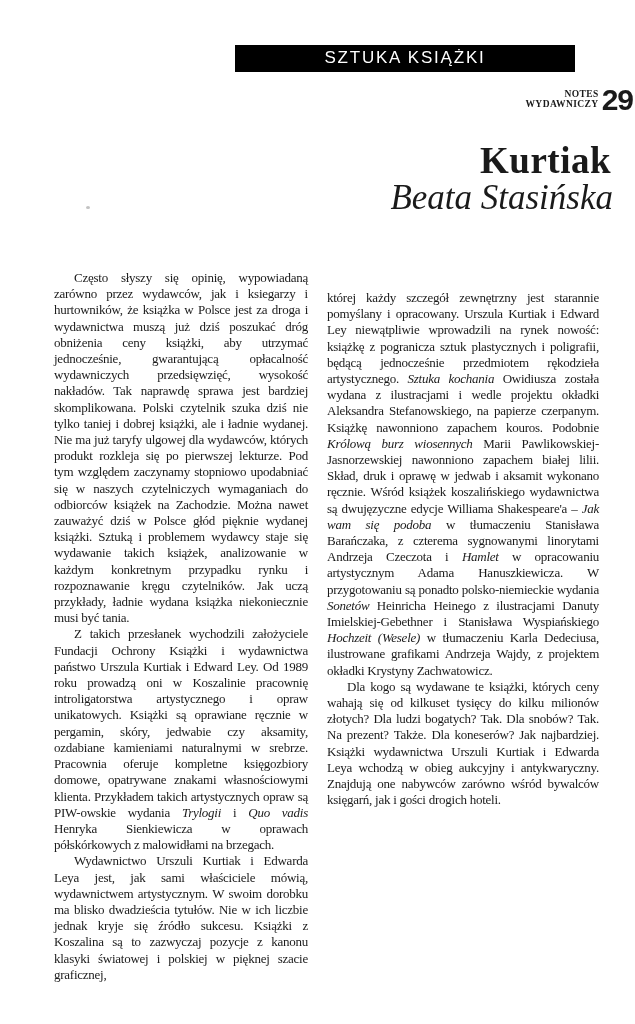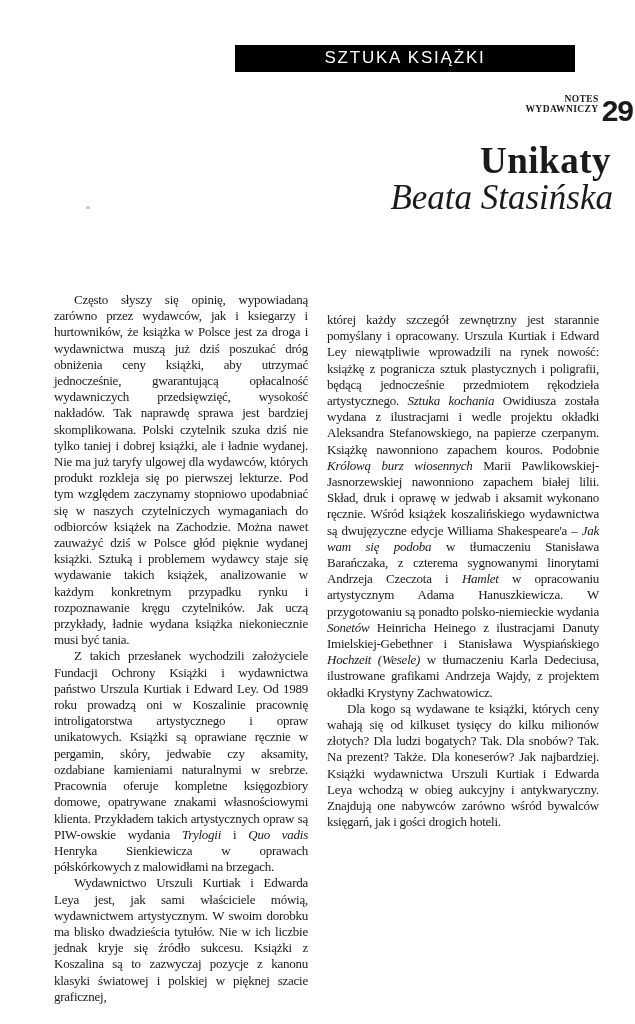--- a/index.html
+++ b/index.html
@@ -54,21 +54,20 @@
     letter-spacing: 0.4px;
     padding-bottom: 3px;
   }
   .issue-number {
     font-family: "Liberation Sans", sans-serif;
     font-weight: bold;
     font-size: 30px;
     line-height: 26px;
     margin-left: 3px;
     letter-spacing: -1px;
-    margin-top: 11px;
   }
   
   .article-title {
     position: absolute;
     top: 142px;
     right: 60px;
     margin: 0;
     font-family: "Liberation Serif", serif;
     font-weight: bold;
     font-size: 37px;
@@ -83,21 +82,21 @@
     font-family: "Liberation Serif", serif;
     font-weight: normal;
     font-style: italic;
     font-size: 35px;
     line-height: 36px;
   }
   
   .columns {
     position: absolute;
     left: 54px;
-    top: 292px;
+    top: 270px;
     display: flex;
   }
   .col {
     font-size: 13px;
     line-height: 16.2px;
     letter-spacing: -0.25px;
   }
   .col-left  { width: 254px; margin-right: 19px; }
   .col-right { width: 272px; margin-top: 20px; }
   .para {
@@ -128,21 +127,21 @@
   <div class="masthead">
     <div class="masthead-lines">
       <div>NOTES</div>
       <div>WYDAWNICZY</div>
     </div>
     <div class="issue-number">29</div>
   </div>
 
   <div class="scan-artifact"></div>
 
-  <h1 class="article-title">Unikaty</h1>
+  <h1 class="article-title">Kurtiak</h1>
   <h2 class="article-author">Beata Stasińska</h2>
 
   <div class="columns">
     <div class="col col-left" lang="pl">
         <p class="para indent"><span>Często słyszy się opinię, wypowiadaną zarówno przez wydawców, jak i ksiegarzy i hurtowników, że książka w Polsce jest za droga i wydawnictwa muszą już dziś poszukać dróg obniżenia ceny książki, aby utrzymać jednocześnie, gwarantującą opłacalność wydawniczych przedsięwzięć, wysokość nakładów. Tak naprawdę sprawa jest bardziej skomplikowana. Polski czytelnik szuka dziś nie tylko taniej i dobrej książki, ale i ładnie wydanej. Nie ma już taryfy ulgowej dla wydawców, których produkt rozkleja się po pierwszej lekturze. Pod tym względem zaczynamy stopniowo upodabniać się w naszych czytelniczych wymaganiach do odbiorców książek na Zachodzie. Można nawet zauważyć dziś w Polsce głód pięknie wydanej książki. Sztuką i problemem wydawcy staje się wydawanie takich książek, analizowanie w każdym konkretnym przypadku rynku i rozpoznawanie kręgu czytelników. Jak uczą przykłady, ładnie wydana książka niekoniecznie musi być tania.</span></p>
         <p class="para indent"><span>Z takich przesłanek wychodzili założyciele Fundacji Ochrony Książki i wydawnictwa państwo Urszula Kurtiak i Edward Ley. Od 1989 roku prowadzą oni w Koszalinie pracownię introligatorstwa artystycznego i opraw unikatowych. Książki są oprawiane ręcznie w pergamin, skóry, jedwabie czy aksamity, ozdabiane kamieniami naturalnymi w srebrze. Pracownia oferuje kompletne księgozbiory domowe, opatrywane znakami własnościowymi klienta. Przykładem takich artystycznych opraw są PIW-owskie wydania </span><em>Trylogii</em><span> i </span><em>Quo vadis</em><span> Henryka Sienkiewicza w oprawach półskórkowych z malowidłami na brzegach.</span></p>
         <p class="para indent"><span>Wydawnictwo Urszuli Kurtiak i Edwarda Leya jest, jak sami właściciele mówią, wydawnictwem artystycznym. W swoim dorobku ma blisko dwadzieścia tytułów. Nie w ich liczbie jednak kryje się źródło sukcesu. Książki z Koszalina są to zazwyczaj pozycje z kanonu klasyki światowej i polskiej w pięknej szacie graficznej,</span></p>
       </div>
     <div class="col col-right" lang="pl">
         <p class="para"><span>której każdy szczegół zewnętrzny jest starannie pomyślany i opracowany. Urszula Kurtiak i Edward Ley niewątpliwie wprowadzili na rynek nowość: książkę z pogranicza sztuk plastycznych i poligrafii, będącą jednocześnie przedmiotem rękodzieła artystycznego. </span><em>Sztuka kochania</em><span> Owidiusza została wydana z ilustracjami i wedle projektu okładki Aleksandra Stefanowskiego, na papierze czerpanym. Książkę nawonniono zapachem kouros. Podobnie </span><em>Królową burz wiosennych</em><span> Marii Pawlikowskiej-Jasnorzewskiej nawonniono zapachem białej lilii. Skład, druk i oprawę w jedwab i aksamit wykonano ręcznie. Wśród książek koszalińskiego wydawnictwa są dwujęzyczne edycje Williama Shakespeare'a – </span><em>Jak wam się podoba</em><span> w tłumaczeniu Stanisława Barańczaka, z czterema sygnowanymi linorytami Andrzeja Czeczota i </span><em>Hamlet</em><span> w opracowaniu artystycznym Adama Hanuszkiewicza. W przygotowaniu są ponadto polsko-niemieckie wydania </span><em>Sonetów</em><span> Heinricha Heinego z ilustracjami Danuty Imielskiej-Gebethner i Stanisława Wyspiańskiego </span><em>Hochzeit (Wesele)</em><span> w tłumaczeniu Karla Dedeciusa, ilustrowane grafikami Andrzeja Wajdy, z projektem okładki Krystyny Zachwatowicz.</span></p>

